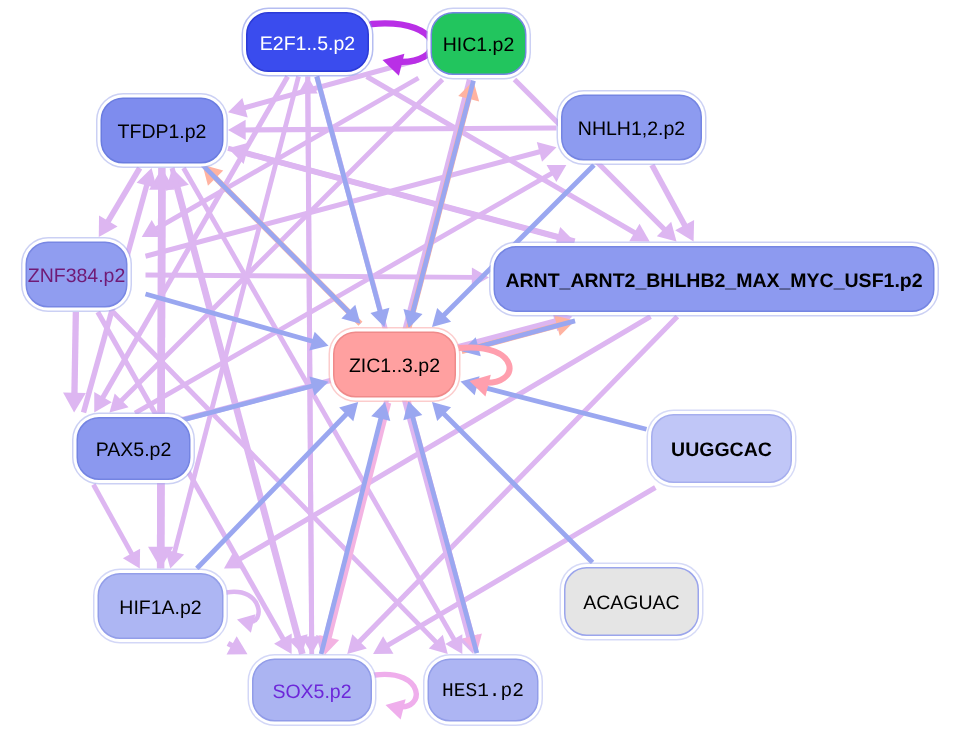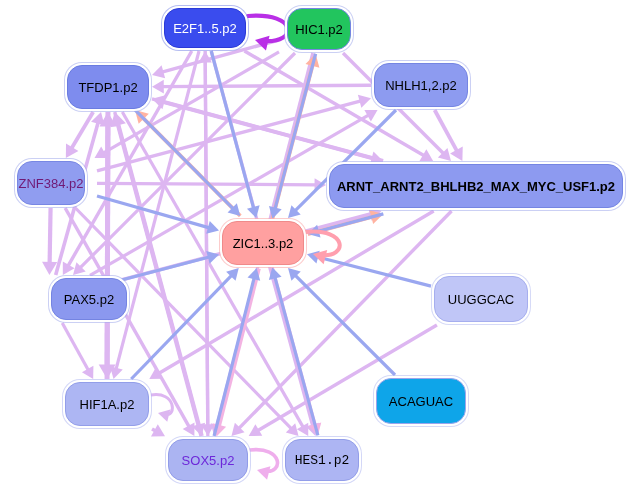--- a/index.html
+++ b/index.html
@@ -162,27 +162,27 @@
       </div>
       <div class="node" style="left: 476px; top: 186px; width: 294px; height: 44px; background: rgb(141, 154, 240); border-color: rgb(117, 133, 226); color: rgb(0, 0, 0); box-shadow: rgb(255, 255, 255) 0px 0px 0px 2px, rgba(160, 170, 235, 0.55) 0px 0px 0px 3px; font-weight: bold;">
         <span>ARNT_ARNT2_BHLHB2_MAX_MYC_USF1.p2</span>
       </div>
       <div class="node" style="left: 263px; top: 243px; width: 82px; height: 44px; background: rgb(255, 160, 160); border-color: rgb(239, 138, 138); color: rgb(0, 0, 0); box-shadow: rgb(255, 255, 255) 0px 0px 0px 2px, rgba(250, 170, 170, 0.6) 0px 0px 0px 3px;">
         <span>ZIC1..3.p2</span>
       </div>
       <div class="node" style="left: 49px; top: 299px; width: 76px; height: 42px; background: rgb(139, 152, 239); border-color: rgb(116, 132, 226); color: rgb(0, 0, 0); box-shadow: rgb(255, 255, 255) 0px 0px 0px 2px, rgba(160, 170, 235, 0.55) 0px 0px 0px 3px; margin-left: 40px;">
         <span>PAX5.p2</span>
       </div>
-      <div class="node" style="left: 481px; top: 299px; width: 94px; height: 46px; background: rgb(192, 198, 247); border-color: rgb(166, 174, 238); color: rgb(0, 0, 0); box-shadow: rgb(255, 255, 255) 0px 0px 0px 2px, rgba(180, 188, 240, 0.55) 0px 0px 0px 3px;">
+      <div class="node" style="left: 481px; top: 299px; width: 94px; height: 46px; background: rgb(192, 198, 247); border-color: rgb(166, 174, 238); color: rgb(0, 0, 0); box-shadow: rgb(255, 255, 255) 0px 0px 0px 2px, rgba(180, 188, 240, 0.55) 0px 0px 0px 3px; font-weight: bold;">
         <span>UUGGCAC</span>
       </div>
       <div class="node" style="left: 107px; top: 404px; width: 84px; height: 44px; background: rgb(173, 182, 243); border-color: rgb(147, 158, 233); color: rgb(0, 0, 0); box-shadow: rgb(255, 255, 255) 0px 0px 0px 2px, rgba(175, 183, 240, 0.55) 0px 0px 0px 3px; border-radius: 15px;">
         <span>HIF1A.p2</span>
       </div>
-      <div class="node" style="left: 421px; top: 401px; width: 90px; height: 46px; background: #0ea5e9; border-color: rgb(155, 165, 236); color: rgb(0, 0, 0); box-shadow: rgb(255, 255, 255) 0px 0px 0px 2px, rgba(180, 188, 240, 0.55) 0px 0px 0px 3px;">
+      <div class="node" style="left: 421px; top: 401px; width: 90px; height: 46px; background: #e5e5e5; border-color: rgb(155, 165, 236); color: rgb(0, 0, 0); box-shadow: rgb(255, 255, 255) 0px 0px 0px 2px, rgba(180, 188, 240, 0.55) 0px 0px 0px 3px;">
         <span>ACAGUAC</span>
       </div>
       <div class="node" style="left: 208px; top: 460px; width: 80px; height: 42px; background: rgb(171, 180, 242); border-color: rgb(145, 156, 232); color: #6d28d9; box-shadow: rgb(255, 255, 255) 0px 0px 0px 2px, rgba(175, 183, 240, 0.55) 0px 0px 0px 3px;">
         <span>SOX5.p2</span>
       </div>
       <div class="node" style="left: 322px; top: 460px; width: 74px; height: 42px; background: rgb(173, 181, 243); border-color: rgb(147, 158, 233); color: rgb(0, 0, 0); box-shadow: rgb(255, 255, 255) 0px 0px 0px 2px, rgba(175, 183, 240, 0.55) 0px 0px 0px 3px; font-family: Liberation Mono, monospace;">
         <span>HES1.p2</span>
       </div>
     </div>
 </div>

